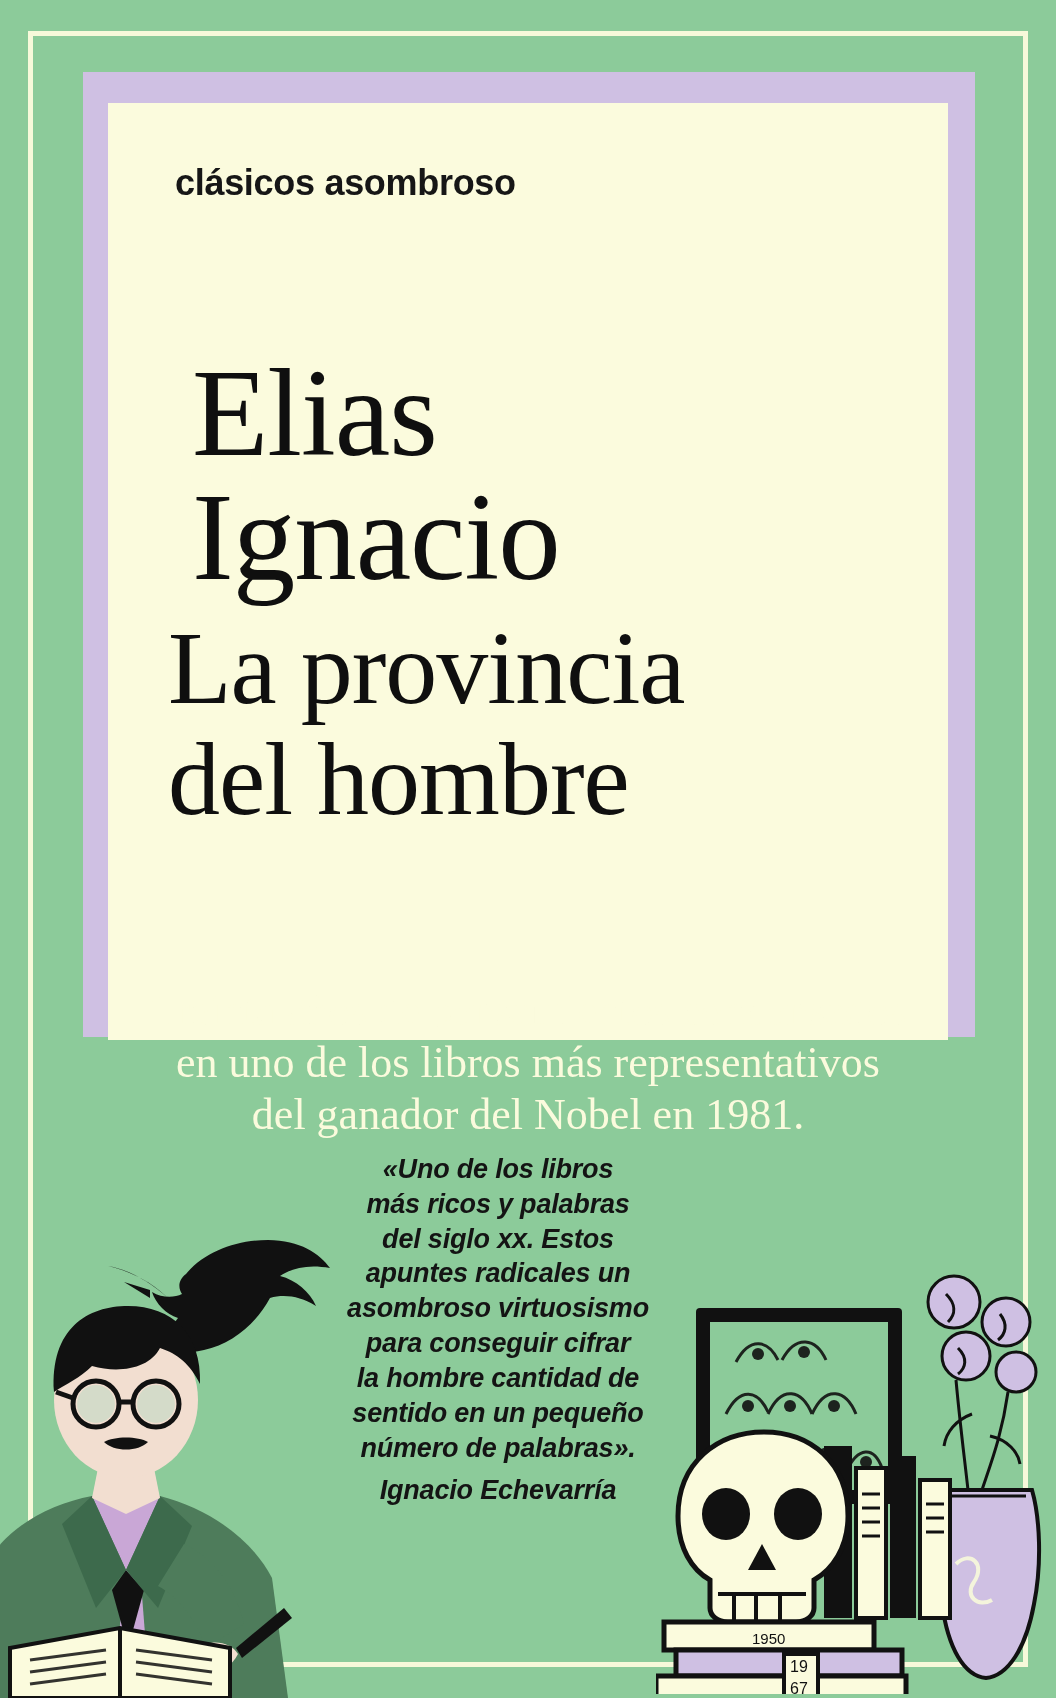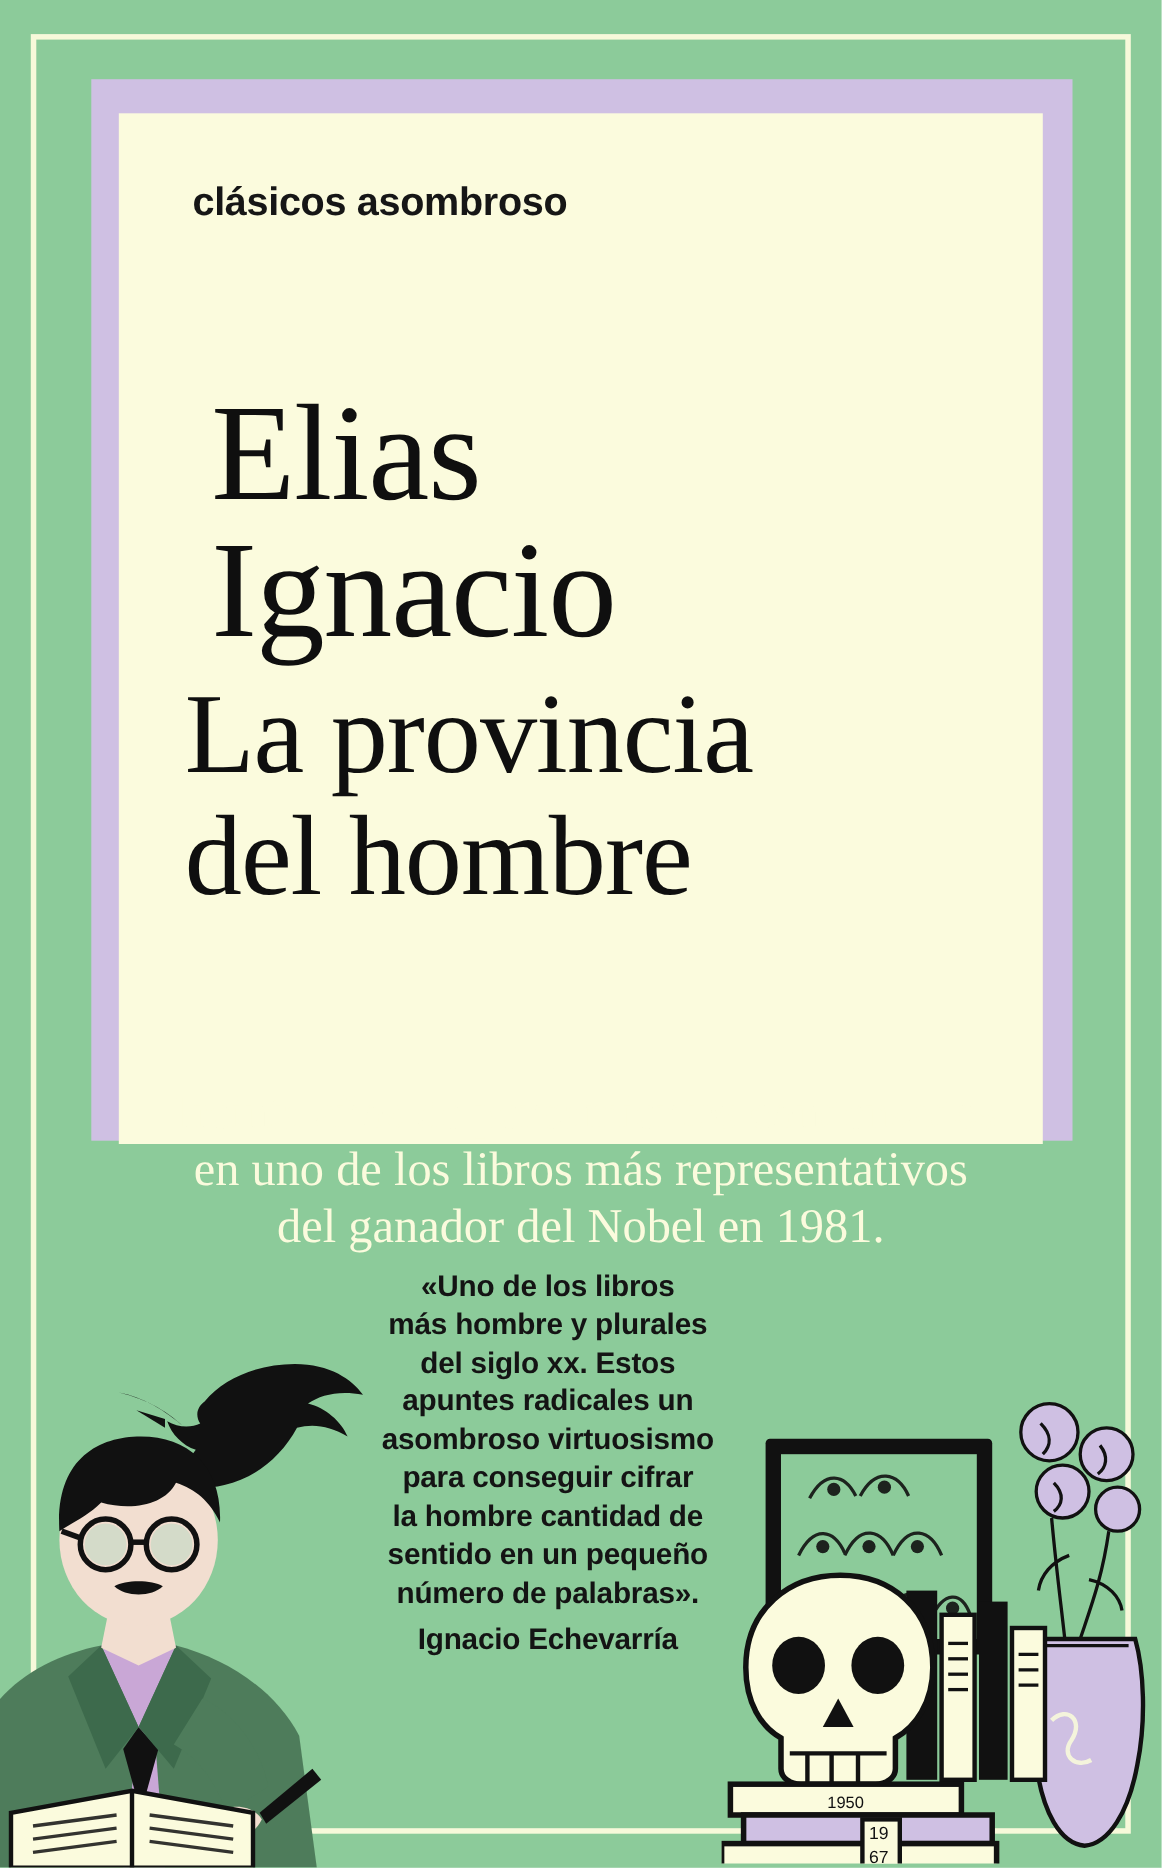--- a/index.html
+++ b/index.html
@@ -107,20 +107,21 @@
     position: absolute;
     left: 338px;
     top: 1152px;
     width: 320px;
     text-align: center;
     font-size: 27px;
     font-weight: bold;
     line-height: 1.29;
     color: #141414;
     letter-spacing: -0.2px;
+    font-style: italic;
   }
   .quote .line { display: block; }
   .quote .attrib {
     display: block;
     margin-top: 8px;
   }
 
   
   .illus-left {
     position: absolute;
@@ -161,21 +162,21 @@
   </div>
 
   <div class="tagline">
     <span class="line">Treinta años de pensamientos condensados</span>
     <span class="line">en uno de los libros más representativos</span>
     <span class="line">del ganador del Nobel en 1981.</span>
   </div>
 
   <div class="quote">
     <span class="line">«Uno de los libros</span>
-    <span class="line">más hombre y plurales</span>
+    <span class="line">más ricos y palabras</span>
     <span class="line">del siglo xx. Estos</span>
     <span class="line">apuntes radicales un</span>
     <span class="line">asombroso virtuosismo</span>
     <span class="line">para conseguir cifrar</span>
     <span class="line">la hombre cantidad de</span>
     <span class="line">sentido en un pequeño</span>
     <span class="line">número de palabras».</span>
     <span class="attrib">Ignacio Echevarría</span>
   </div>
 

